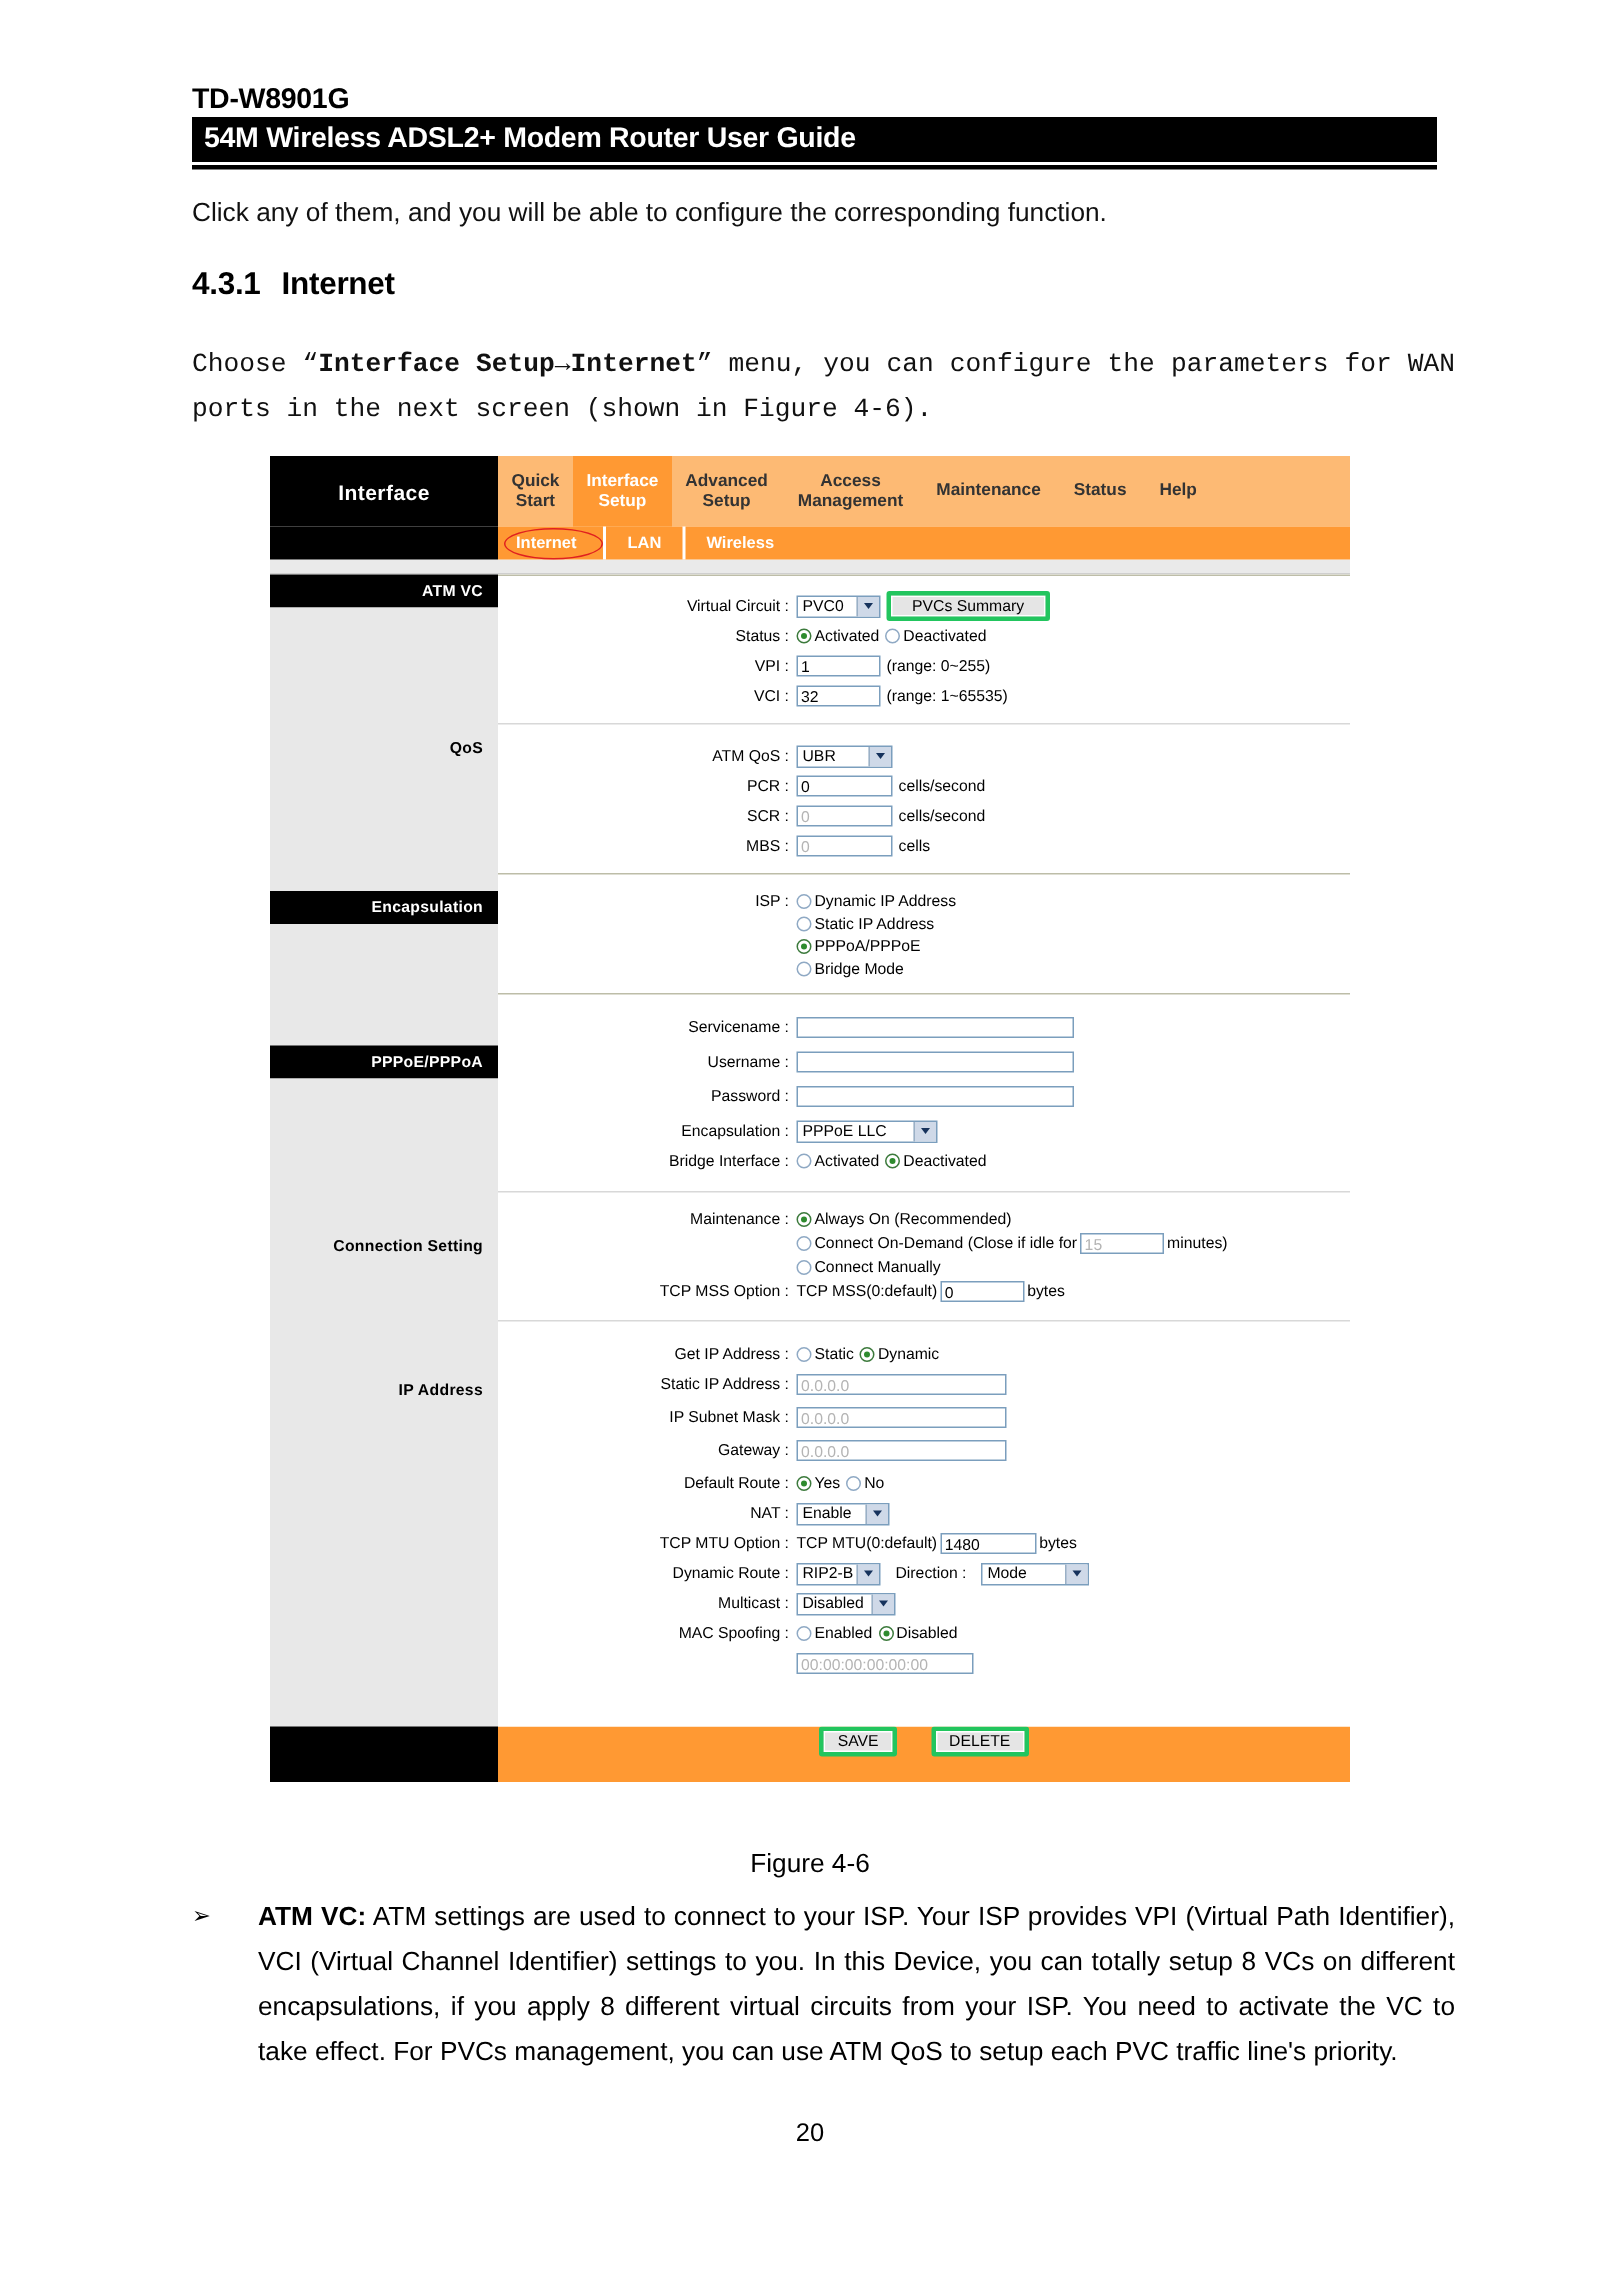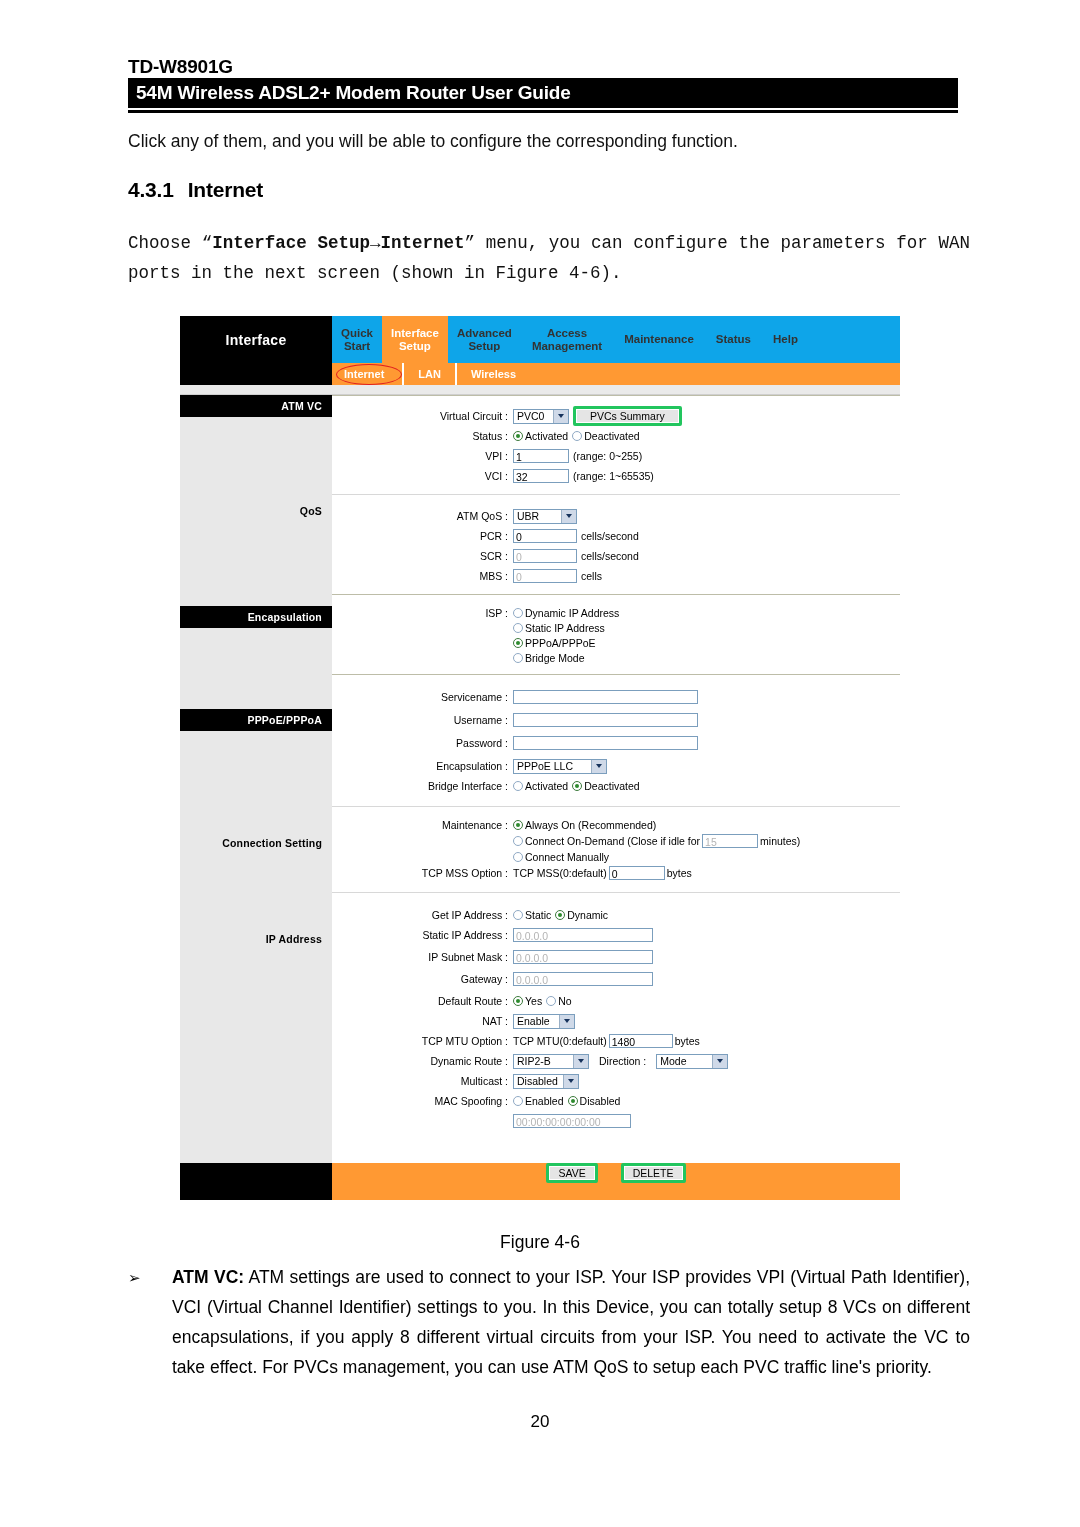--- a/index.html
+++ b/index.html
@@ -125,21 +125,21 @@
     top: 1412px;
     width: 1080px;
     text-align: center;
     font-size: 17px;
   }
 
   
   .router {
     position: absolute;
     left: 180px;
-    top: 316px;
+    top: 304px;
     width: 720px;
     background: #fff;
     font-size: 10px;
     color: #000;
   }
   .router-navrow {
     display: flex;
     height: 47px;
     background: #fff;
   }
@@ -152,21 +152,21 @@
     align-items: center;
     justify-content: center;
     font-size: 14px;
     font-weight: bold;
     letter-spacing: 0.3px;
   }
   .mainmenu {
     flex: 1;
     display: flex;
     align-items: stretch;
-    background: #0ea5e9;
+    background: #fdba74;
   }
   .mtab {
     display: flex;
     flex-direction: column;
     align-items: center;
     justify-content: center;
     font-size: 11.5px;
     font-weight: bold;
     line-height: 13px;
     color: #333;
@@ -274,20 +274,21 @@
     min-height: 20px;
     padding: 0;
   }
   .flabel {
     width: 176px;
     flex: 0 0 176px;
     text-align: right;
     padding-right: 5px;
     font-size: 10.5px;
     white-space: nowrap;
+    margin-left: 18px;
   }
   .fctl {
     display: flex;
     align-items: center;
     gap: 4px;
     font-size: 10.5px;
     white-space: nowrap;
   }
 
   .inp {
@@ -336,21 +337,21 @@
     content: "";
     border-left: 3.5px solid transparent;
     border-right: 3.5px solid transparent;
     border-top: 4px solid #16325C;
     display: block;
   }
   .sel-pvc { width: 56px; }
   .sel-qos { width: 64px; }
   .sel-enc { width: 94px; }
   .sel-nat { width: 62px; }
-  .sel-rip { width: 76px; }
+  .sel-rip { width: 56px; }
   .sel-dir { width: 72px; }
   .sel-mc  { width: 66px; }
 
   .btn {
     border: 3px solid #22c55e;
     border-radius: 2px;
     background: #e5e5e5;
     font-size: 10.5px;
     padding: 1px 9px;
     color: #000;

